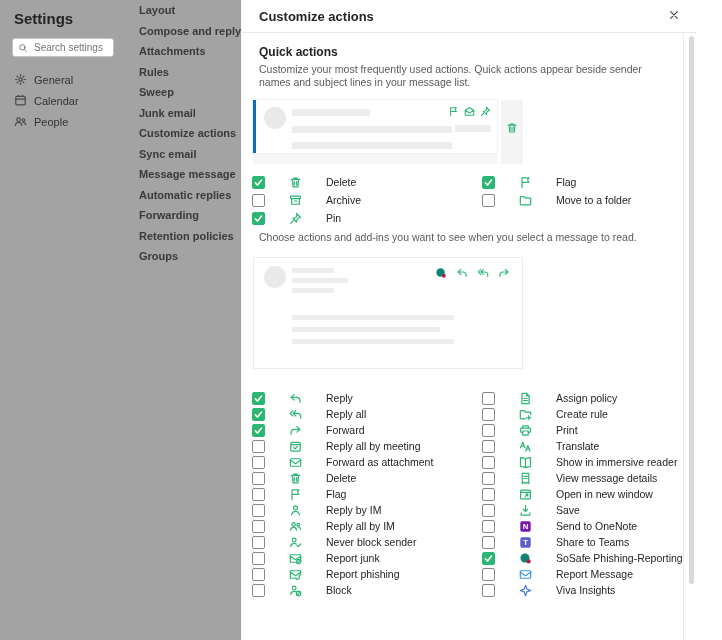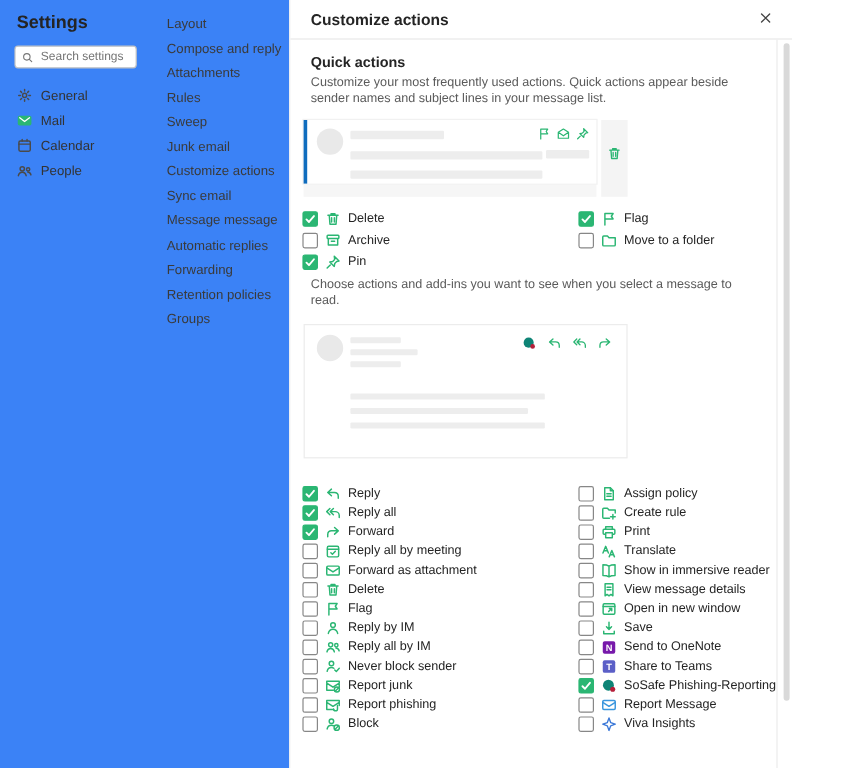--- a/index.html
+++ b/index.html
@@ -3,36 +3,36 @@
 <meta charset="utf-8">
 <style>
   :root{ --accent:#2bb673; }
   *{box-sizing:border-box;}
   html,body{margin:0;padding:0;}
   body{
     width:722px;height:640px;overflow:hidden;
     font-family:"Liberation Sans","DejaVu Sans",sans-serif;
     color:#242424;background:#fff;font-size:11px;
   }
-  .app{display:flex;width:634px;height:640px;background:#3b82f6;}
+  .app{display:flex;width:634px;height:640px;background:#a3a3a3;}
 
   
   .sidebar{width:122px;flex:none;padding-top:8px;}
   .s-title{font-size:15px;font-weight:700;margin:2px 0 11px 14px;}
   .search{display:flex;align-items:center;gap:4px;margin:0 8px 12px 12px;height:19px;
     border:1px solid #c4c4c4;border-radius:3px;background:#fff;padding:0 5px;}
   .search span{display:flex;color:#777;}
   .search svg{width:10px;height:10px;}
   .search input{border:0;outline:0;width:100%;font-size:10px;font-family:Liberation Sans, sans-serif;color:#333;background:transparent;}
   .sitem{position:relative;display:flex;align-items:center;gap:7px;height:21px;padding-left:14px;font-size:11px;color:#333;cursor:pointer;}
   .sicon{width:13px;height:13px;display:flex;color:#4a4a4a;flex:none;}
   .sicon svg{width:13px;height:13px;}
 
   
-  .subnav{width:119px;flex:none;padding-top:10px;}
+  .subnav{width:119px;flex:none;font-weight:bold;}
   .nitem{position:relative;height:20.5px;line-height:20.5px;padding-left:17px;font-size:11px;color:#3a3a3a;cursor:pointer;white-space:nowrap;}
 
   
   .panel{flex:1;background:#fff;position:relative;border-left:1px solid #f0f0f0;}
   .p-header{height:33px;display:flex;align-items:center;padding:0 12px 0 17px;border-bottom:1px solid #e8e8e8;}
   .p-title{font-size:13px;font-weight:700;}
   .close-btn{margin-left:auto;width:20px;height:20px;display:flex;align-items:center;justify-content:center;cursor:pointer;color:#424242;}
   .close-btn svg{width:12px;height:12px;}
   .p-body{position:relative;height:607px;overflow:hidden;margin-right:12px;border-right:1px solid #ececec;}
   .scrollbar{position:absolute;right:2px;top:36px;width:5px;height:548px;background:#d9d9d9;border-radius:3px;}
@@ -58,21 +58,21 @@
   .qa-icons svg{width:11px;height:11px;}
   .ms{height:112px;border:1px solid #ececec;background:#fff;margin-top:13px;}
   .ms-icons{position:absolute;right:12px;top:9px;display:flex;gap:9px;color:var(--accent);}
   .ms-icons span{display:flex;}
   .ms-icons svg{width:12px;height:12px;}
 
   
   .opts{display:grid;grid-template-columns:230px 1fr;margin-left:10px;align-items:start;}
   .opts.qa-opts{margin-top:9px;}
   .opts.ms-opts{margin-top:21px;}
-  .opt{display:flex;align-items:center;gap:6px;height:18px;cursor:pointer;}
+  .opt{display:flex;align-items:center;gap:24px;height:18px;cursor:pointer;}
   .ms-opts .opt{height:16px;}
   .cb{width:13px;height:13px;border:1px solid #878787;border-radius:2px;background:#fff;
     display:flex;align-items:center;justify-content:center;flex:none;}
   .cb.checked{background:var(--accent);border-color:var(--accent);}
   .cb svg{display:none;width:11px;height:11px;}
   .cb.checked svg{display:block;}
   .oicon{width:13px;height:13px;display:flex;color:var(--accent);flex:none;}
   .oicon svg{width:13px;height:13px;}
   .olabel{font-size:10.5px;color:#242424;white-space:nowrap;}
 </style>
@@ -95,29 +95,20 @@
     <div>
 
     <div class="sitem">
           <span class="sicon">
             <svg viewBox="0 0 16 16" fill="none" stroke="currentColor" stroke-width="1.5" stroke-linecap="round" stroke-linejoin="round">
               <circle cx="8" cy="8" r="2.1"></circle>
               <path d="M8 2v1.6M8 12.4V14M2 8h1.6M12.4 8H14M3.8 3.8l1.1 1.1M11.1 11.1l1.1 1.1M12.2 3.8l-1.1 1.1M4.9 11.1l-1.1 1.1"></path>
             </svg>
           </span>
           <span>General</span>
-        </div>
-        <div class="sitem">
-          <span class="sicon">
-            <svg viewBox="0 0 16 16">
-              <rect x="1" y="3" width="14" height="10" rx="1.8" fill="#2bb673"></rect>
-              <path d="M3 5l5 4 5-4" stroke="#fff" stroke-width="1.3" fill="none" stroke-linecap="round" stroke-linejoin="round"></path>
-            </svg>
-          </span>
-          <span>Mail</span>
         </div>
         <div class="sitem">
           <span class="sicon">
             <svg viewBox="0 0 16 16" fill="none" stroke="currentColor" stroke-width="1.5" stroke-linecap="round" stroke-linejoin="round">
               <rect x="2.2" y="3" width="11.6" height="10.5" rx="1.4"></rect>
               <path d="M2.2 6.3h11.6M5.5 3V1.6M10.5 3V1.6"></path>
             </svg>
           </span>
           <span>Calendar</span>
         </div>

